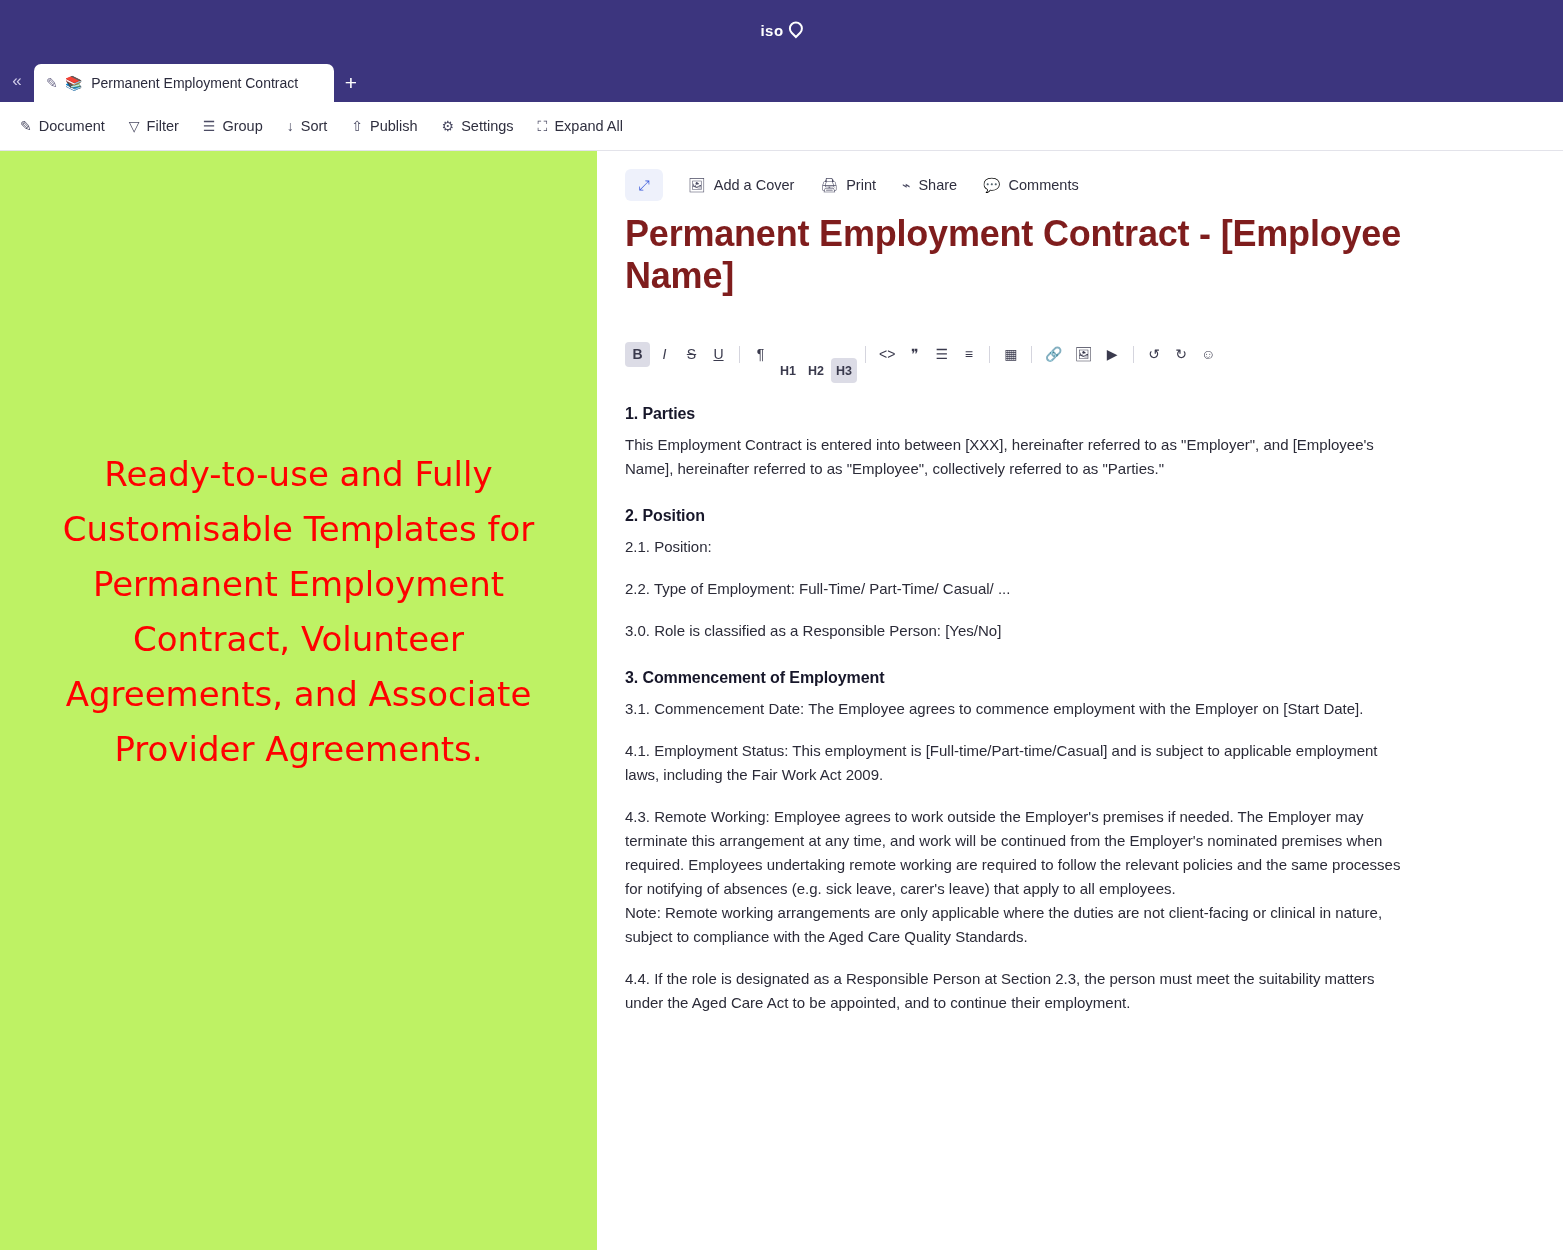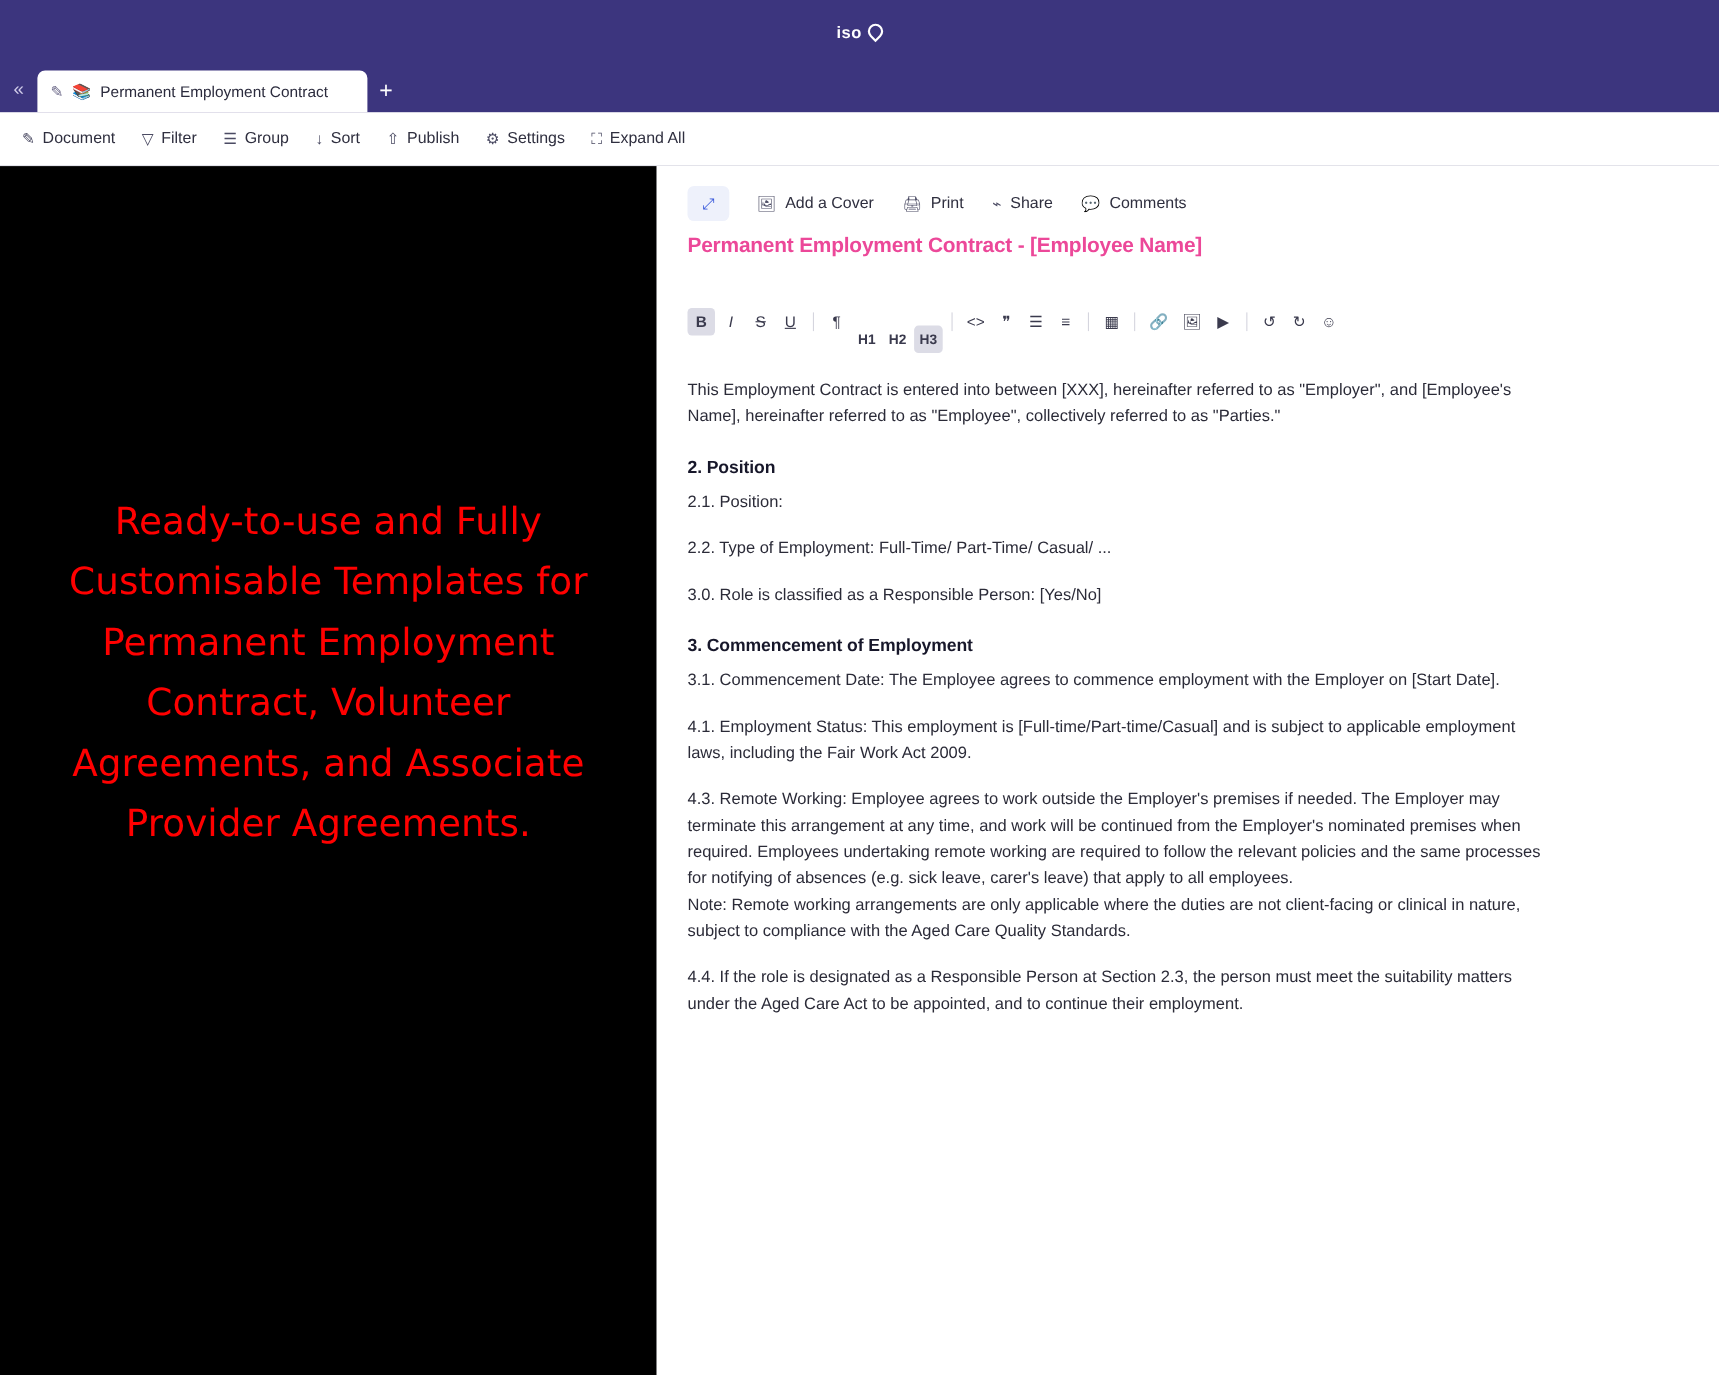--- a/index.html
+++ b/index.html
@@ -114,21 +114,21 @@
   
   .main {
     position: relative;
     height: calc(1250px - 60px - 42px - 49px);
     background: #fbfbfd;
     display: flex;
   }
   .left-pane {
     width: 597px;
     position: relative;
-    background: #000000;
+    background: #bef264;
   }
   .promo {
     position: absolute;
     top: 296px;
     left: 0;
     width: 597px;
     text-align: center;
     color: #ff0000;
     font-size: 34px;
     line-height: 1.62;
@@ -168,23 +168,23 @@
     gap: 8px;
     padding: 6px 11px;
     font-size: 14.5px;
     color: #2f2f3f;
     border-radius: 5px;
     cursor: pointer;
   }
   .act .ic { color: #4b4b63; font-size: 14px; }
 
   .doc-title {
-    font-size: 19px;
+    font-size: 36px;
     font-weight: bold;
-    color: #ec4899;
+    color: #7f1d1d;
     letter-spacing: -.2px;
     margin: 2px 0 28px 0;
   }
 
   
   .fmtbar {
     display: flex;
     align-items: center;
     gap: 2px;
     margin-bottom: 22px;
@@ -344,20 +344,21 @@
       <div class="fmt">🖼</div>
       <div class="fmt">▶</div>
       <div class="sep"></div>
       <div class="fmt">↺</div>
       <div class="fmt">↻</div>
       <div class="fmt">☺</div>
     </div>
 
     <div class="doc-body">
 
+      <div class="h-sec">1. Parties</div>
       <p class="p">This Employment Contract is entered into between [XXX], hereinafter referred to as "Employer", and [Employee's Name], hereinafter referred to as "Employee", collectively referred to as "Parties."</p>
 
       <div class="h-sec">2. Position</div>
       <p class="p">2.1. Position:</p>
       <p class="p">2.2. Type of Employment: Full-Time/ Part-Time/ Casual/ ...</p>
       <p class="p">3.0. Role is classified as a Responsible Person: [Yes/No]</p>
 
       <div class="h-sec">3. Commencement of Employment</div>
       <p class="p">3.1. Commencement Date: The Employee agrees to commence employment with the Employer on [Start Date].</p>
 

